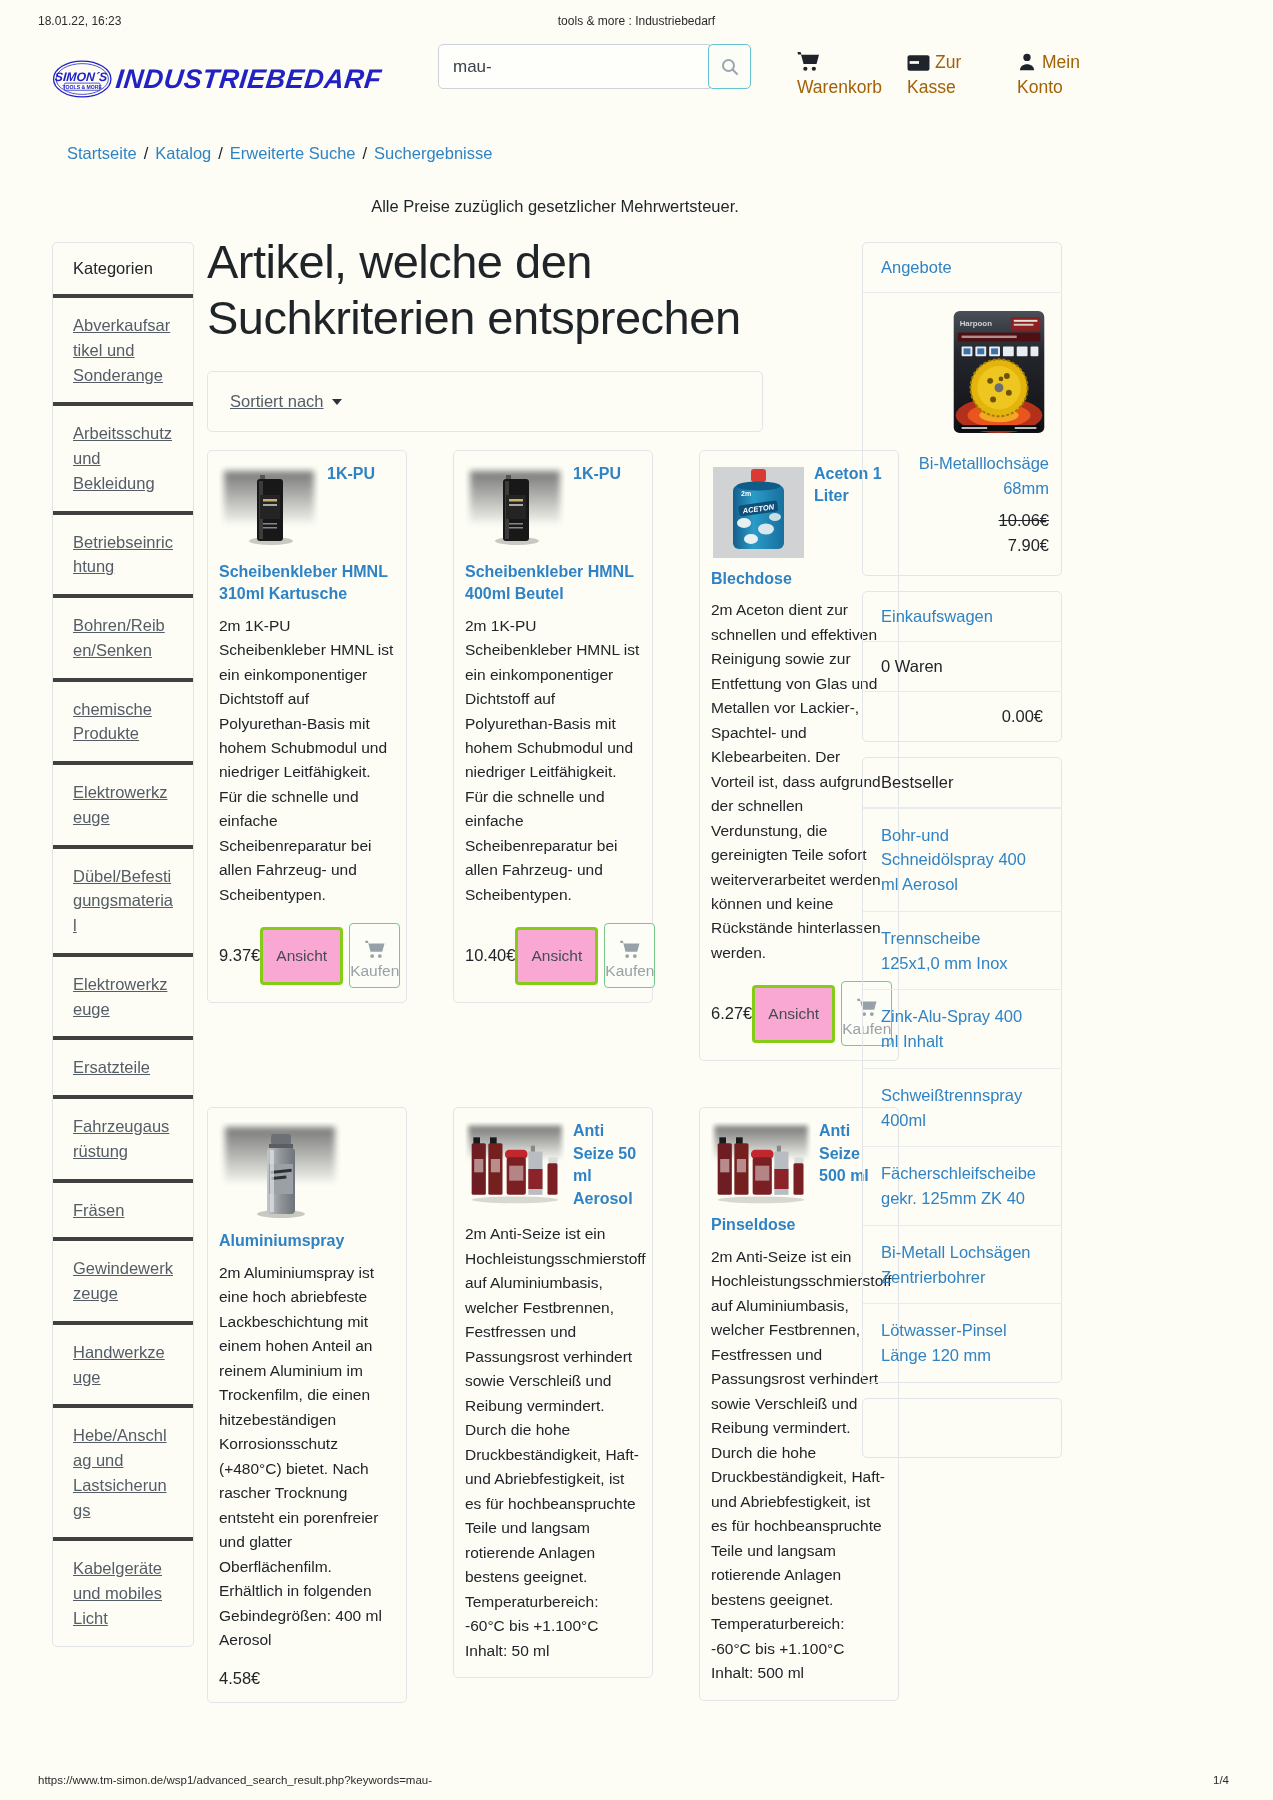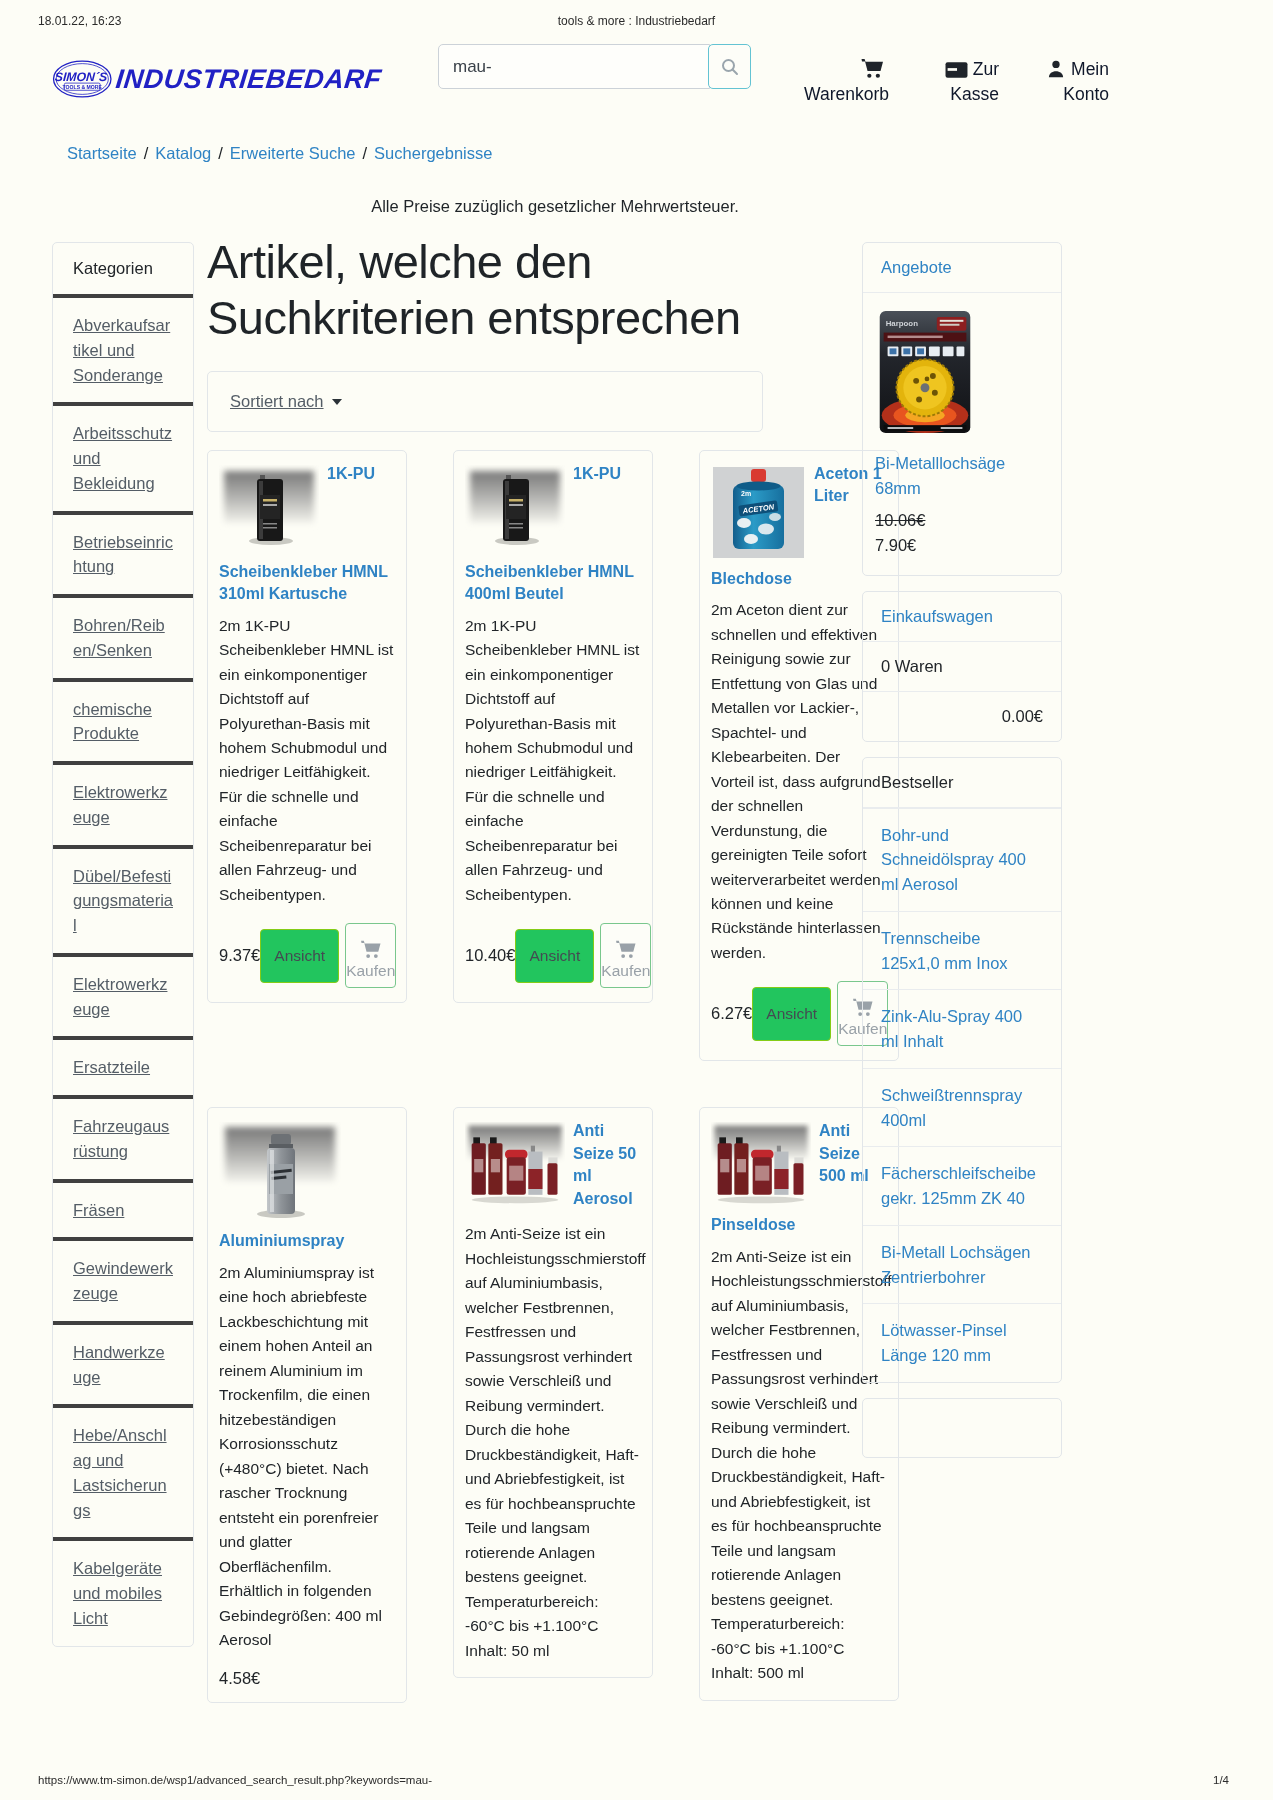--- a/index.html
+++ b/index.html
@@ -21,21 +21,21 @@
   .print-footer .pg { position:absolute; right:44px; bottom:0; }
 
   
   .site-header { display:flex; align-items:flex-start; padding:40px 52px 0 52px; }
   .logo { display:flex; align-items:center; width:330px; flex:none; }
   .logo-word { font-style:italic; font-weight:900; font-size:27px; color:#2121c4; letter-spacing:0.5px; transform:skewX(-6deg); margin-left:4px; white-space:nowrap; }
   .search-group { display:flex; margin-left:56px; margin-top:4px; }
   .search-input { width:272px; height:45px; border:1px solid #ccd2d8; border-radius:5px 0 0 5px; font-size:17px; padding:0 14px; color:#3a4149; background:#fefefb; outline:none; font-family:inherit; }
   .search-btn { width:43px; height:45px; border:1px solid #63c3d3; border-radius:5px; margin-left:-2px; background:#fdfdf8; display:flex; align-items:center; justify-content:center; cursor:pointer; }
   .header-nav { display:flex; margin-left:46px; padding-top:10px; }
-  .nav-item { width:92px; text-align:right; font-size:17.5px; line-height:1.42; color:#0f172a; cursor:pointer;margin-top:7px; }
+  .nav-item { width:92px; text-align:left; font-size:17.5px; line-height:1.42; color:#a16207; cursor:pointer; }
   .nav-item + .nav-item { margin-left:18px; }
   .nav-item svg { vertical-align:-4px; margin-right:5px; }
 
   
   .breadcrumb { margin:26px 52px 0 67px; font-size:16.5px; }
   .breadcrumb .sep { color:#212529; margin:0 7px; }
 
   .tax-note { margin-top:34px; margin-left:225px; width:660px; text-align:center; font-size:16.5px; color:#1f2428; }
 
   
@@ -53,29 +53,29 @@
   .sort-card { margin-top:24px; padding:20px 22px; font-size:16.5px; }
   .caret-down { display:inline-block; width:0; height:0; border-left:5px solid transparent; border-right:5px solid transparent; border-top:6px solid #2b3238; margin-left:8px; vertical-align:2px; }
 
   .grid { margin-top:18px; display:grid; grid-template-columns:repeat(3,200px); column-gap:30px; row-gap:50px; align-items:start;gap:46px; }
   .pcard { width:200px; padding:12px 11px 14px; display:flow-root; }
   .pimg { float:left; margin:2px 8px 8px 0; }
   .ptitle { font-size:16px; font-weight:700; line-height:1.4; }
   .pdesc { clear:both; padding-top:8px; font-size:15.5px; line-height:1.58; color:#212529; }
   .prow { display:flex; align-items:center; margin-top:16px; }
   .price { font-size:16.5px; color:#212529; }
-  .btn-view { margin-left:auto; font-size:15.5px; color:#444b52; background:#22c55e; border:1px solid #84cc16; border-radius:4px; padding:17px 13px; cursor:pointer; font-family:inherit; }
+  .btn-view { margin-left:auto; font-size:15.5px; color:#444b52; background:#f9a8d4; border:3px solid #84cc16; border-radius:4px; padding:17px 13px; cursor:pointer; font-family:inherit; }
   .btn-buy { margin-left:6px; width:62px; border:1px solid #79c78d; border-radius:4px; background:#fdfdf8; color:#99a1a8; font-size:15.5px; padding:16px 0 7px; display:flex; flex-direction:column; align-items:center; cursor:pointer; font-family:inherit; }
   .btn-buy svg { margin-bottom:3px; }
 
   
   .right-col { width:200px; flex:none; margin-left:99px; }
   .rcard { margin-bottom:15px; }
   .rcard .head { padding:15px 18px; font-size:16.5px; border-bottom:1px solid #e9ecee; }
-  .offers-body { padding:16px 12px 20px; text-align:left; }
+  .offers-body { padding:16px 12px 20px; text-align:right; }
   .offers-link { display:block; margin-top:12px; font-size:16.5px; line-height:1.5; }
   .old-price { margin-top:10px; font-size:16.5px; text-decoration:line-through; }
   .new-price { margin-top:6px; font-size:16.5px; }
   .cart-row { padding:15px 18px; font-size:16.5px; border-bottom:1px solid #e9ecee; }
   .cart-total { padding:15px 18px; font-size:16.5px; text-align:right; }
   .bs-item { padding:14px 18px; border-top:1px solid #e9ecee; font-size:16.5px; line-height:1.5; overflow-wrap:break-word; word-break:break-word; }
   .stub { height:60px; margin-bottom:0; }
 </style>
 </head>
 <body>

